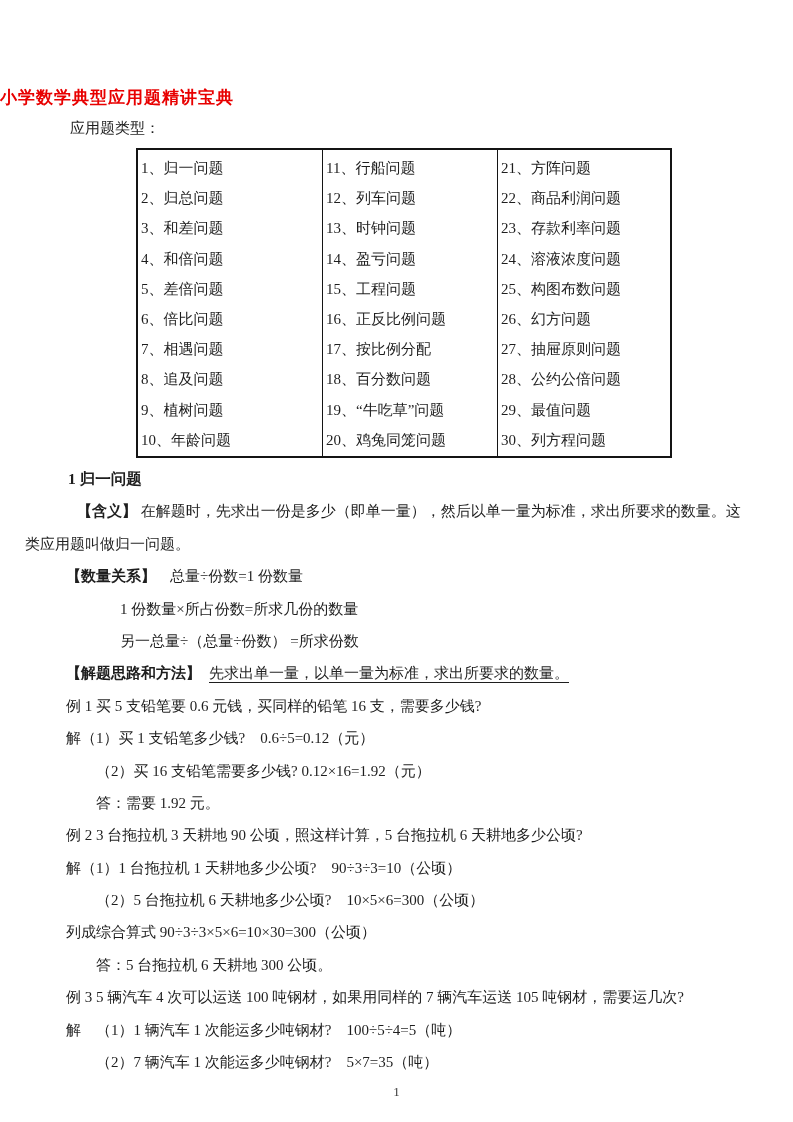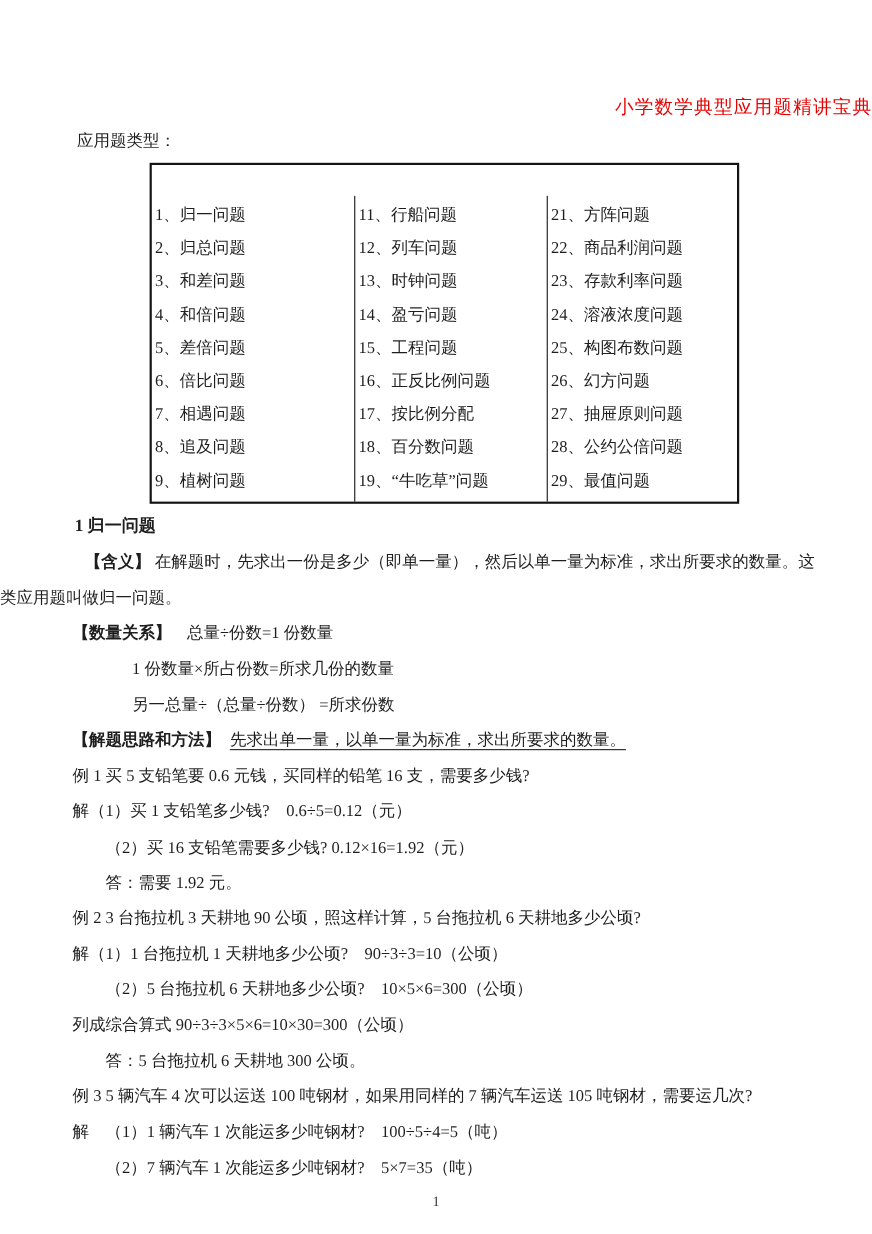--- a/index.html
+++ b/index.html
@@ -2,42 +2,42 @@
 <html><head>
 <meta charset="utf-8">
 <style>
   html,body{margin:0;padding:0;}
   body{
     width:793px;height:1122px;background:#ffffff;position:relative;
     font-family:"Liberation Serif","DejaVu Serif",serif;
     color:#1e1e1e;overflow:hidden;
   }
   .doc-title{
-    position:absolute;top:86px;left:0;width:100%;text-align:right;
-    font-size:17px;font-weight:normal;letter-spacing:1px;
+    position:absolute;top:86px;left:0;width:100%;text-align:left;
+    font-size:17px;font-weight:bold;letter-spacing:1px;
   }
   .intro{position:absolute;top:119px;left:70px;font-size:15px;}
   .types-table{
     position:absolute;top:148px;left:136px;width:536px;height:310px;
     border:2px solid #141414;box-sizing:border-box;display:flex;
   }
   .tcol{
     box-sizing:border-box;padding:3px 0 0 3px;font-size:15px;
-    line-height:30.2px;white-space:nowrap;overflow:hidden;margin-top:28px;
+    line-height:30.2px;white-space:nowrap;overflow:hidden;
   }
   .tcol-1{width:184px;}
   .tcol-2{width:175px;border-left:1.5px solid #141414;}
   .tcol-3{flex:1;border-left:1.5px solid #141414;}
   .tcell{height:30.2px;}
   .content{
     position:absolute;top:463px;left:0;width:628px;
     font-size:15px;line-height:32.4px;
   }
   .line{height:32.4px;white-space:nowrap;}
-  .ml25{}
+  .ml25{margin-left:25px;}
   .ml66{margin-left:66px;}
   .ml96{margin-left:96px;}
   .ml170{margin-left:120px;}
   .heading{font-weight:bold;font-size:15.5px;margin-left:68px;}
   .meaning1{margin-left:25px;text-indent:52px;}
   .blabel{font-weight:600;}
   .gap14{display:inline-block;width:14px;}
   .gap8{display:inline-block;width:8px;}
   .u{text-decoration:underline;text-underline-offset:4px;}
   .pagenum{

